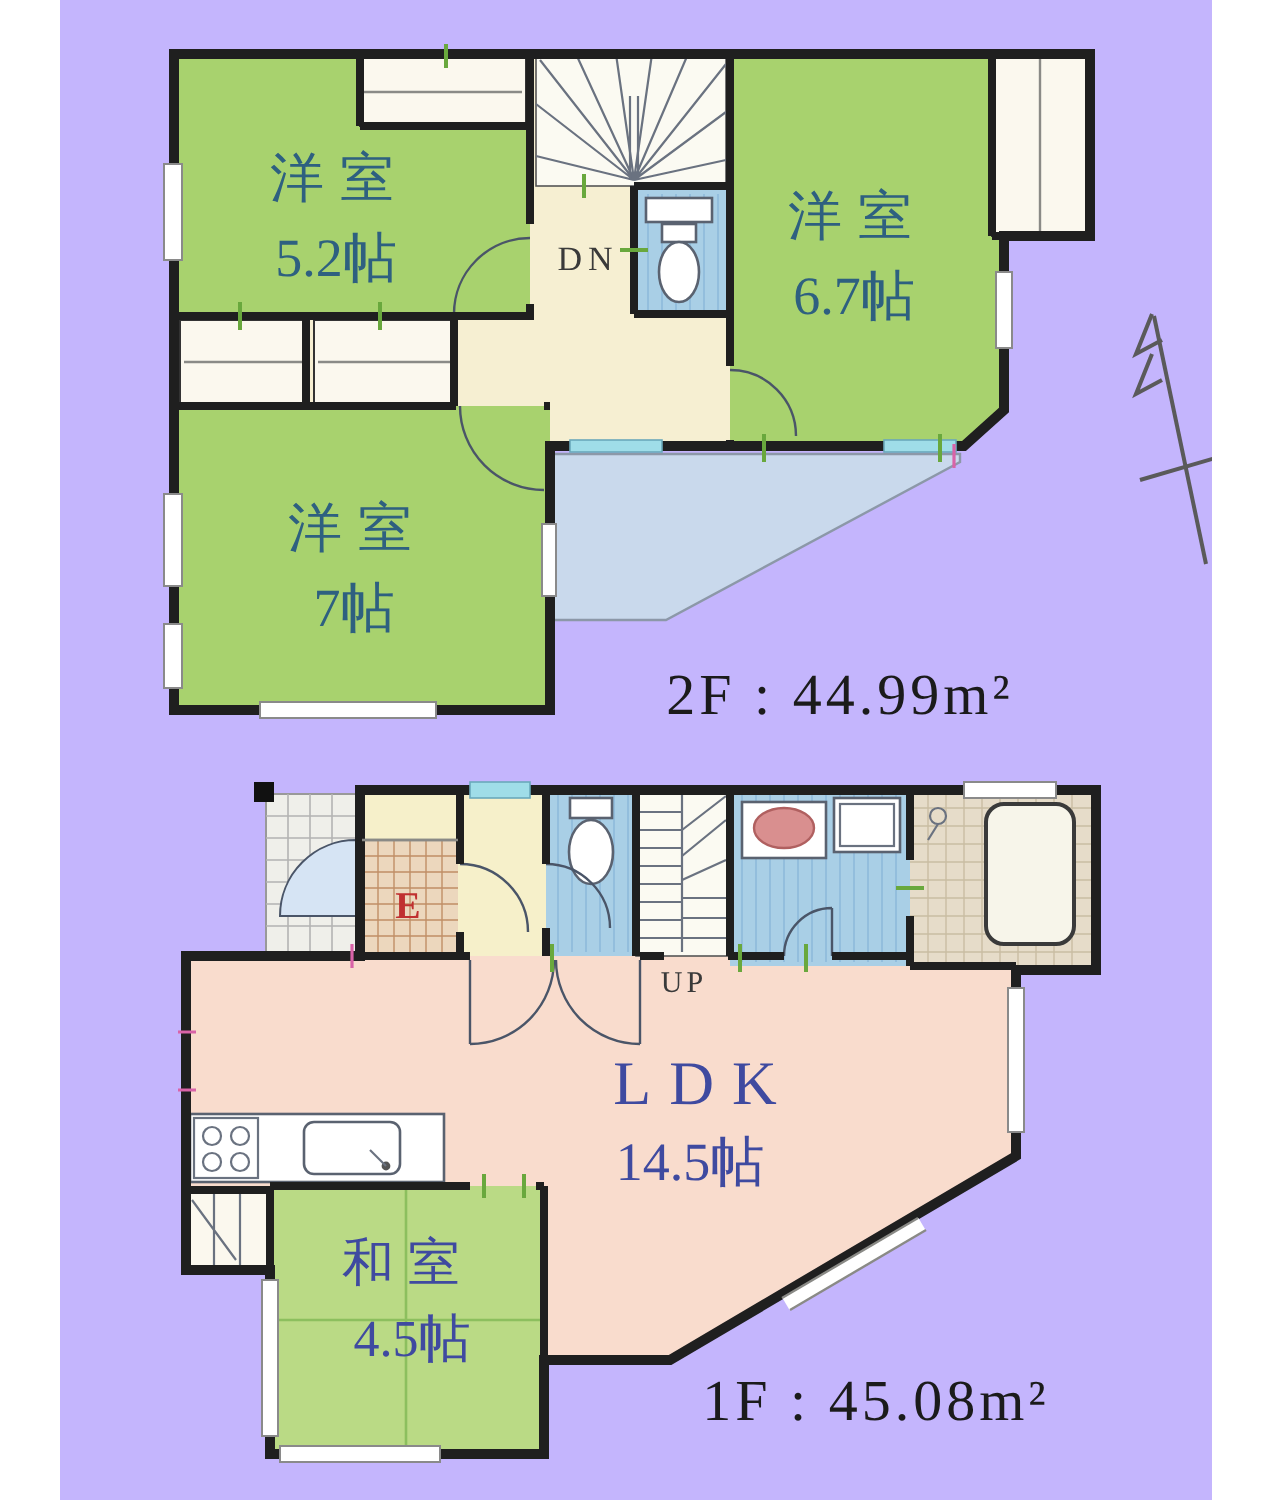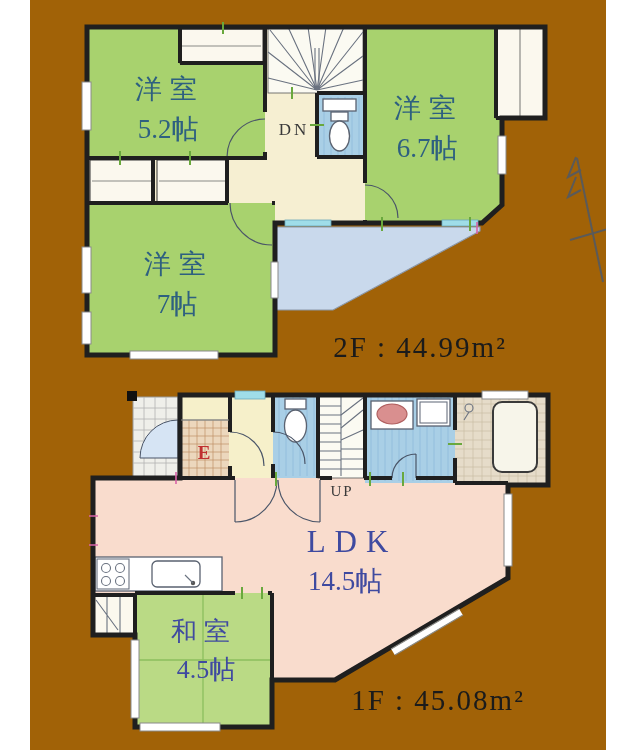--- a/index.html
+++ b/index.html
@@ -1,16 +1,16 @@
 <!DOCTYPE html>
 <html style="--room-green: #a8d26e; --tatami-green: #bada85; --hall-beige: #f6efd2; --hall-yellow: #f6f0ca; --ldk-pink: #f9dccd; --water-blue: #a9cfe6; --balcony-blue: #c9d9ec; --bath-tan: #e6dcc9; --wall-black: #1f1f1f; --label-teal: #2e6080; --label-indigo: #3f4aa0; --entrance-red: #c03030; --window-cyan: #9fdde8; --tick-green: #69a83d;"><head>
 <meta charset="utf-8">
 <style>
   html,body{margin:0;padding:0;background:#ffffff;}
-  #canvas{width:576px;height:750px;position:relative;background:#a16207;margin:0 auto;overflow:hidden;}
+  #canvas{width:576px;height:750px;position:relative;background:#c4b5fd;margin:0 auto;overflow:hidden;}
   svg text{font-family:"Liberation Serif","DejaVu Serif",serif;}
   .wall{stroke:var(--wall-black);stroke-width:5;fill:none;stroke-linecap:butt;}
   .wall-in{stroke:var(--wall-black);stroke-width:4;fill:none;}
   .room{fill:var(--room-green);}
   .hall2{fill:var(--hall-beige);}
   .hall1{fill:var(--hall-yellow);}
   .ldk{fill:var(--ldk-pink);}
   .tatami{fill:var(--tatami-green);}
   .water{fill:var(--water-blue);}
   .balcony{fill:var(--balcony-blue);stroke:#8c98a8;stroke-width:1.2;}

